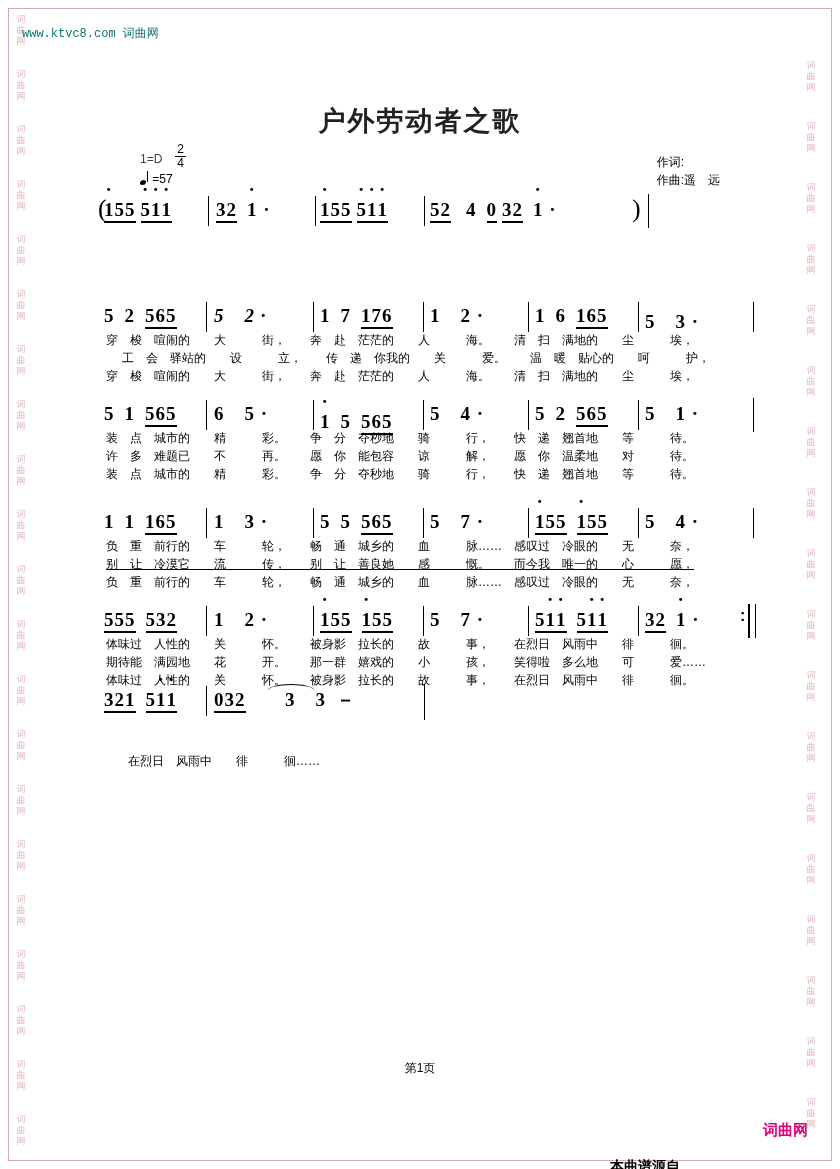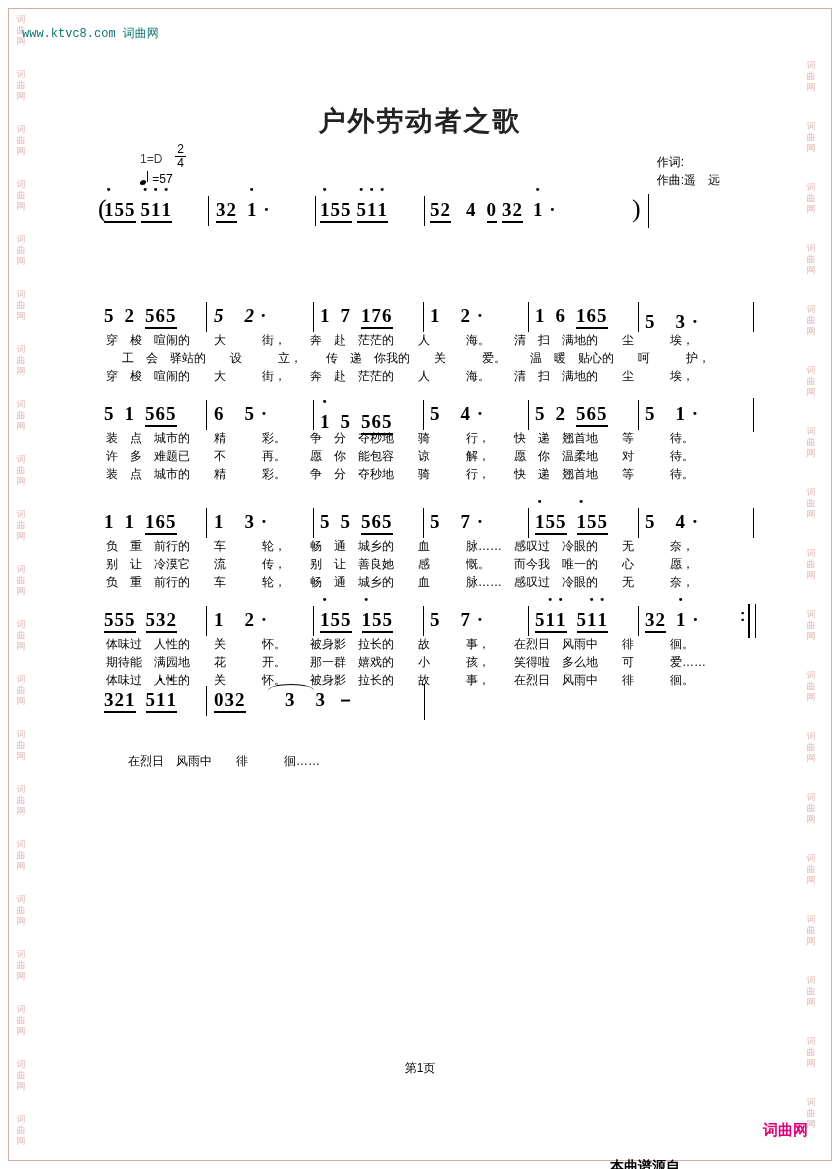--- a/index.html
+++ b/index.html
@@ -421,21 +421,21 @@
   <div class="measure notes" style="left:535px; top:0;">
     <span class="u dotup">1</span><span class="u">5</span><span class="u">5</span><span class="sp"></span><span class="sp"></span><span class="u dotup">1</span><span class="u">5</span><span class="u">5</span>
   </div>
   <div class="barline" style="left:638px; top:-4px; height:30px;"></div>
   <div class="measure notes" style="left:645px; top:0;">
     5<span class="sp"></span><span class="sp"></span><span class="sp"></span><span class="sp"></span>4<span class="dot-after"> ·</span>
   </div>
   <div class="barline" style="left:753px; top:-4px; height:30px;"></div>
 
   <div class="lyric" style="left:106px; top:25px;">负　重　前行的　　车　　　轮，　　畅　通　城乡的　　血　　　脉……　感叹过　冷眼的　　无　　　奈，</div>
-  <div class="lyric" style="left:106px; top:43px;">别　让　冷漠它　　流　　　传，　　别　让　善良她　　感　　　慨。　　而今我　唯一的　　心　　　愿，</div>
+  <div class="lyric" style="left:106px; top:43px;text-decoration:underline;">别　让　冷漠它　　流　　　传，　　别　让　善良她　　感　　　慨。　　而今我　唯一的　　心　　　愿，</div>
   <div class="lyric" style="left:106px; top:61px;">负　重　前行的　　车　　　轮，　　畅　通　城乡的　　血　　　脉……　感叹过　冷眼的　　无　　　奈，</div>
 </div>
 
 <div class="staff" style="top:610px;">
   <div class="measure notes" style="left:104px; top:0;">
     <span class="u">5</span><span class="u">5</span><span class="u">5</span><span class="sp"></span><span class="sp"></span><span class="u">5</span><span class="u">3</span><span class="u">2</span>
   </div>
   <div class="barline" style="left:206px; top:-4px; height:30px;"></div>
   <div class="measure notes" style="left:214px; top:0;">
     1<span class="sp"></span><span class="sp"></span><span class="sp"></span><span class="sp"></span>2<span class="dot-after"> ·</span>

